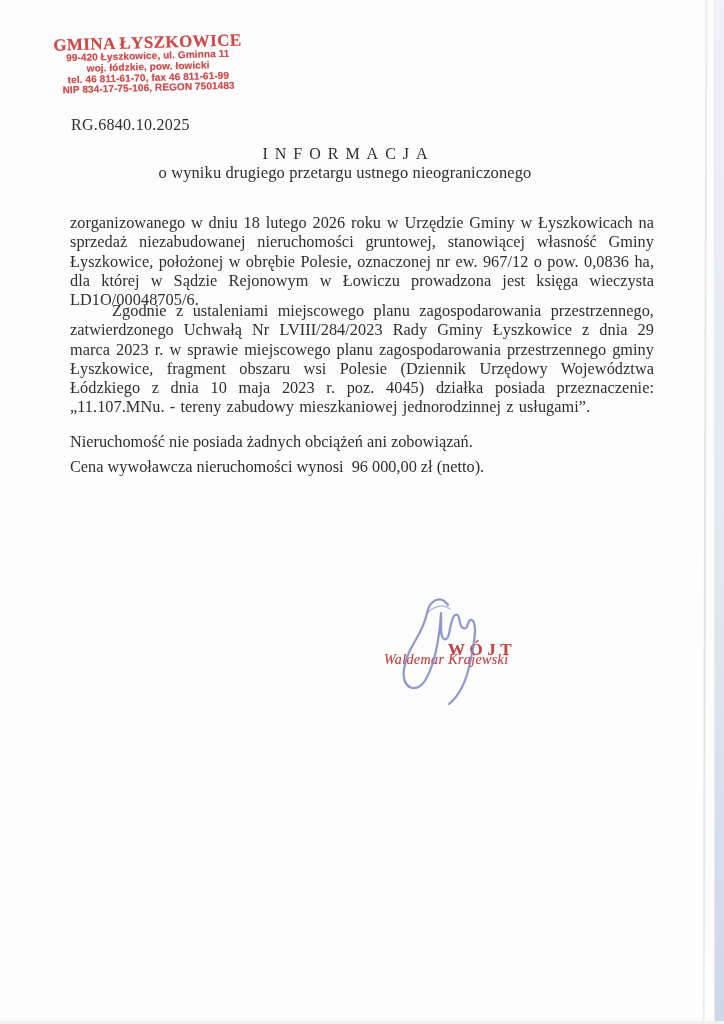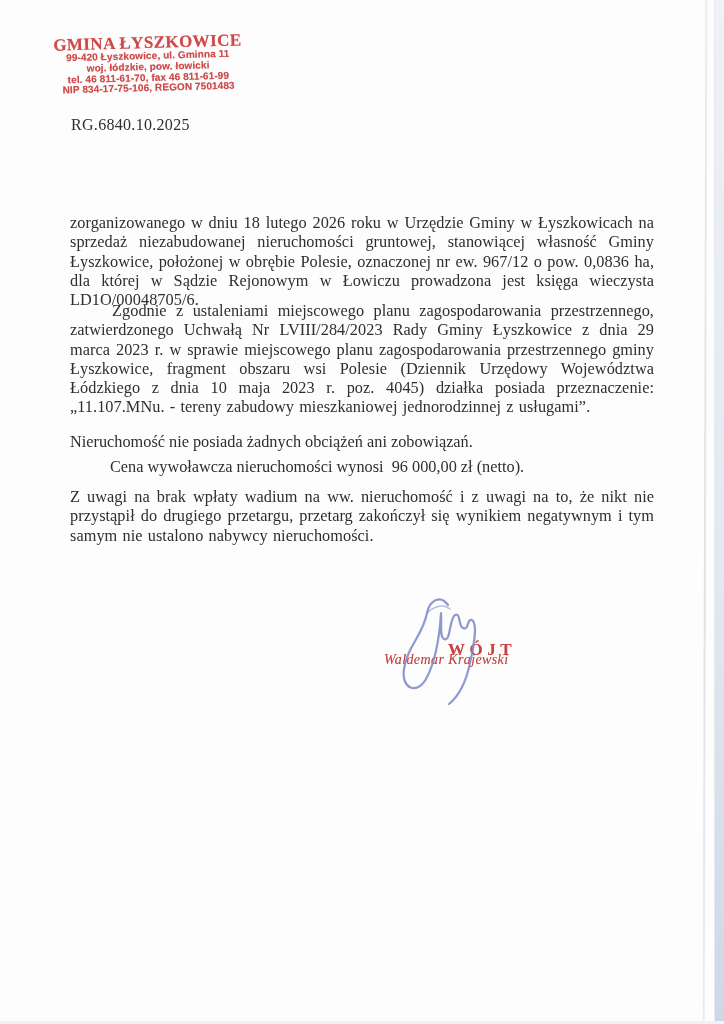--- a/index.html
+++ b/index.html
@@ -103,21 +103,21 @@
     line-height: 19.3px;
     text-align: justify;
     letter-spacing: 0.05px;
     word-spacing: 1.1px;
   }
   .para-1 { top: 213px; }
   .para-2 { top: 301px; text-indent: 42px; }
   .note   { position: absolute; left: 70px; width: 600px;
             font-size: 16.3px; line-height: 19.3px; white-space: pre-wrap; }
   .note-1 { top: 432px; }
-  .note-2 { top: 457px; margin-left: 40px; }
+  .note-2 { top: 457px; }
   .para-3 { top: 487px; }
 
   
   .place-date {
     position: absolute;
     left: 70px; top: 570px;
     font-size: 16.3px;
   }
 
   
@@ -164,26 +164,29 @@
   <div class="office-stamp">
     <div class="stamp-name">GMINA ŁYSZKOWICE</div>
     <div class="stamp-sub">99-420 Łyszkowice, ul. Gminna 11</div>
     <div class="stamp-sub">woj. łódzkie, pow. łowicki</div>
     <div class="stamp-sub">tel. 46 811-61-70, fax 46 811-61-99</div>
     <div class="stamp-sub">NIP 834-17-75-106, REGON 7501483</div>
   </div>
 
   <div class="reference">RG.6840.10.2025</div>
 
+  <div class="heading">
+    <div class="title">INFORMACJA</div>
+    <div class="subtitle">o wyniku drugiego przetargu ustnego nieograniczonego</div>
+  </div>
 
   <div class="para para-1">zorganizowanego w dniu 18 lutego 2026 roku w Urzędzie Gminy w Łyszkowicach na sprzedaż niezabudowanej nieruchomości gruntowej, stanowiącej własność Gminy Łyszkowice, położonej w obrębie Polesie, oznaczonej nr ew. 967/12 o pow. 0,0836 ha, dla której w Sądzie Rejonowym w Łowiczu prowadzona jest księga wieczysta LD1O/00048705/6.</div>
   <div class="para para-2">Zgodnie z ustaleniami miejscowego planu zagospodarowania przestrzennego, zatwierdzonego Uchwałą Nr LVIII/284/2023 Rady Gminy Łyszkowice z dnia 29 marca 2023 r. w sprawie miejscowego planu zagospodarowania przestrzennego gminy Łyszkowice, fragment obszaru wsi Polesie (Dziennik Urzędowy Województwa Łódzkiego z dnia 10 maja 2023 r. poz. 4045) działka posiada przeznaczenie: „11.107.MNu. - tereny zabudowy mieszkaniowej jednorodzinnej z usługami”.</div>
   <div class="note note-1">Nieruchomość nie posiada żadnych obciążeń ani zobowiązań.</div>
   <div class="note note-2">Cena wywoławcza nieruchomości wynosi  96 000,00 zł (netto).</div>
-  <div class="para para-3">Z uwagi na brak wpłaty wadium na ww. nieruchomość i z uwagi na to, że nikt nie przystąpił do drugiego przetargu, przetarg zakończył się wynikiem negatywnym i tym samym nie ustalono nabywcy nieruchomości.</div>
 
 
   <div class="sig-role">WÓJT</div>
   <div class="sig-name">Waldemar Krajewski</div>
 
   <svg class="sig-ink" width="110" height="120" viewBox="0 0 110 120" aria-hidden="true">
     <path d="M 55 14
              C 48 4 37 8 34 22
              C 30 44 14 56 11 78
              C 8 98 24 104 33 88

